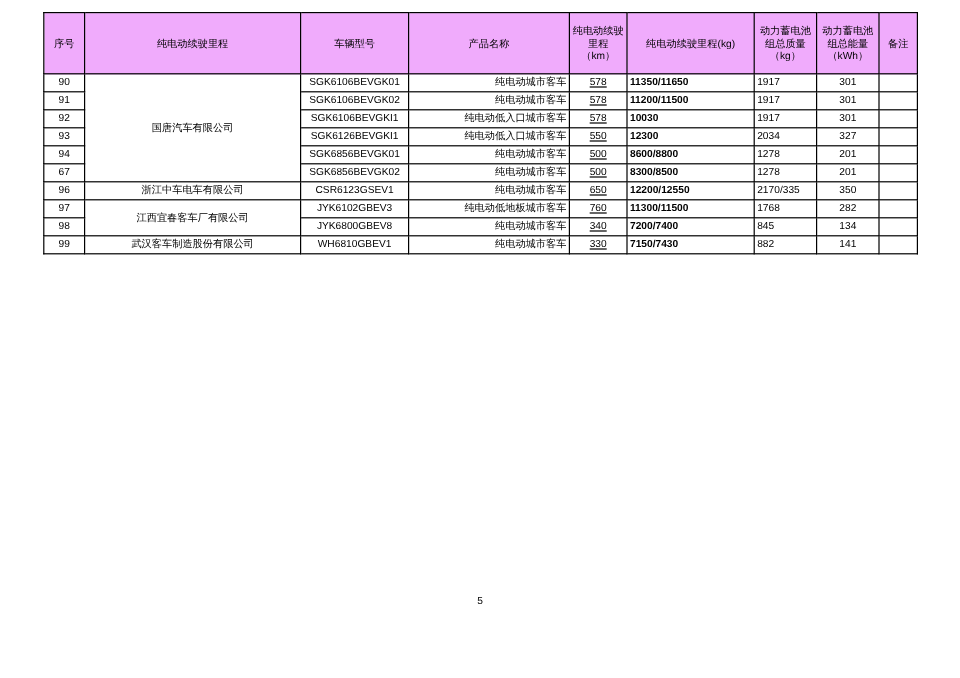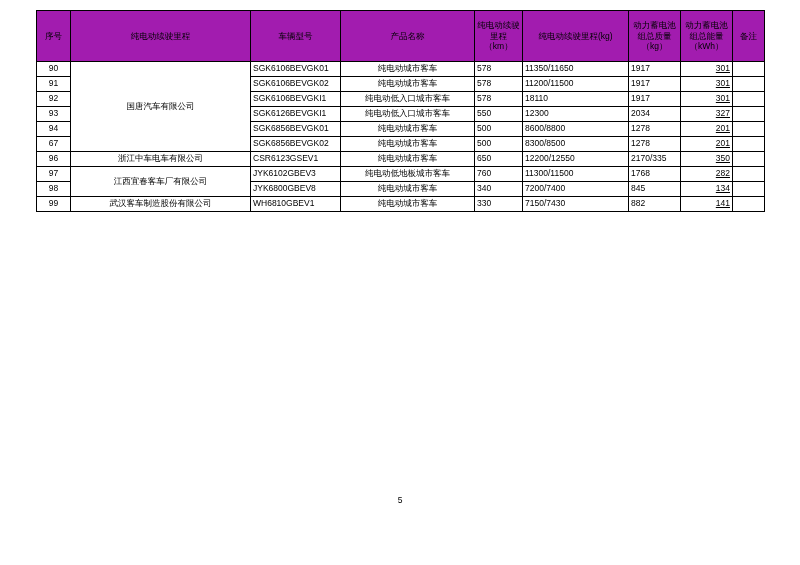--- a/index.html
+++ b/index.html
@@ -34,41 +34,41 @@
     font-size: 8.5px;
     line-height: 1.15;
   }
   table.spec th,
   table.spec td {
     border: 1px solid #000000;
     padding: 0;
     vertical-align: middle;
   }
   table.spec thead th {
-    background: #a21caf;
+    background: #f0abfc;
     text-align: center;
     font-weight: normal;
     font-size: 8.5px;
     height: 48px;
     padding: 1px 2px;
     line-height: 1.25;
   }
   table.spec tbody td {
     height: 14px;
     font-size: 8.5px;
     padding: 0 2px;
   }
   .c-index { text-align: center; }
   .c-maker { text-align: center; margin-left: 18px; }
-  .c-model { text-align: left; padding-left: 3px; }
-  .c-product { text-align: center; padding-left: 3px; }
-  .c-range { text-align: left; padding-left: 3px; }
-  .c-mass { text-align: left; padding-left: 3px; }
+  .c-model { text-align: center; padding-left: 3px; }
+  .c-product { text-align: right; padding-left: 3px; }
+  .c-range { text-align: center; padding-left: 3px; text-decoration: underline; }
+  .c-mass { text-align: left; padding-left: 3px; font-weight: bold; }
   .c-batmass { text-align: left; padding-left: 3px; margin-left: 11px; }
-  .c-batenergy { text-align: right; padding-left: 3px; text-decoration: underline; }
+  .c-batenergy { text-align: center; padding-left: 3px; }
   .c-remark { text-align: center; }
 
   .page-number {
     position: absolute;
     left: 0;
     top: 495px;
     width: 800px;
     text-align: center;
     font-size: 8.5px;
     color: #000000;
@@ -125,21 +125,21 @@
           <td class="c-mass">11200/11500</td>
           <td class="c-batmass">1917</td>
           <td class="c-batenergy">301</td>
           <td class="c-remark"></td>
         </tr>
         <tr>
           <td class="c-index">92</td>
           <td class="c-model">SGK6106BEVGKI1</td>
           <td class="c-product">纯电动低入口城市客车</td>
           <td class="c-range">578</td>
-          <td class="c-mass">18110</td>
+          <td class="c-mass">10030</td>
           <td class="c-batmass">1917</td>
           <td class="c-batenergy">301</td>
           <td class="c-remark"></td>
         </tr>
         <tr>
           <td class="c-index">93</td>
           <td class="c-model">SGK6126BEVGKI1</td>
           <td class="c-product">纯电动低入口城市客车</td>
           <td class="c-range">550</td>
           <td class="c-mass">12300</td>

